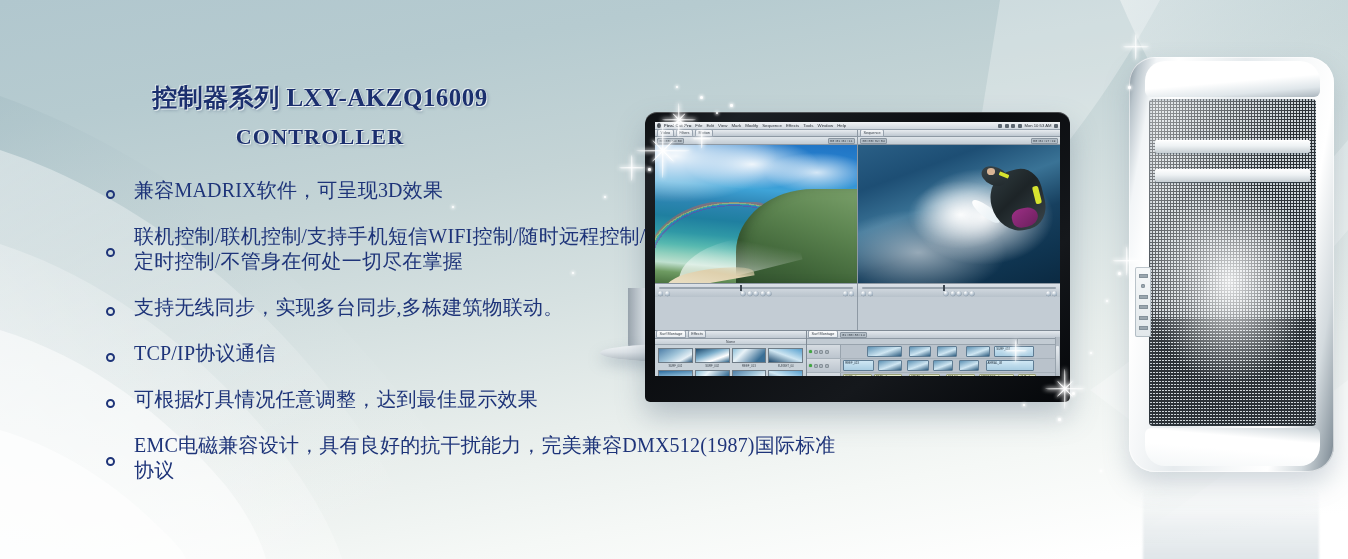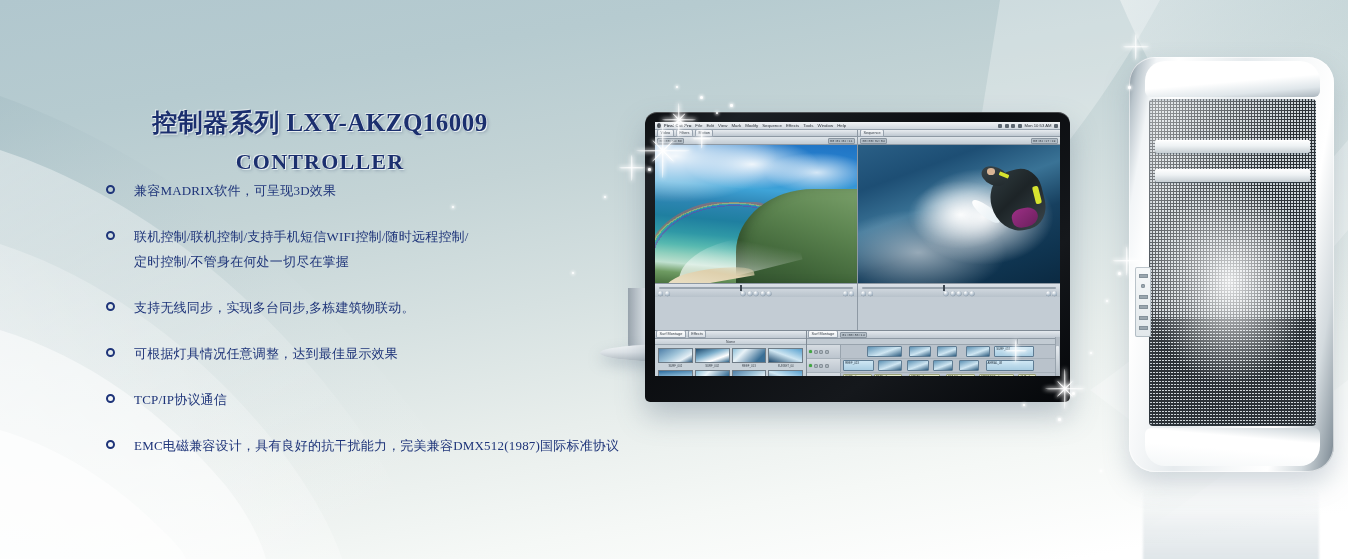--- a/index.html
+++ b/index.html
@@ -20,40 +20,39 @@
   #bg-svg { position: absolute; left: 0; top: 0; width: 1348px; height: 559px; }
 
   
   #text-block {
     position: absolute; left: 0; top: 0; width: 860px; height: 559px;
     z-index: 30;
   }
   #title-wrap {
     position: absolute; left: 60px; top: 82px; width: 520px;
     text-align: center;
-    margin-top: 25px;
   }
   .title-line {
     color: #1b2f6e;
     font-weight: bold;
     letter-spacing: 0.5px;
     text-shadow: 1px 1px 0 #e9f0f2, -1px -1px 0 rgba(255,255,255,.55),
                  2px 2px 3px rgba(70,90,120,.35);
     white-space: nowrap;
   }
   #title-main { font-size: 25px; line-height: 32px; }
   #title-sub  { font-size: 22px; line-height: 34px; margin-top: 6px; letter-spacing: 1.2px; }
 
   #bullets {
     position: absolute; left: 106px; top: 178px; width: 740px;
   }
   .bullet-row {
-    display: flex; align-items: flex-start;
+    display: flex; align-items: center;
     color: #1e3479;
-    font-size: 13px;
+    font-size: 20px;
     line-height: 25px;
     margin-bottom: 21px;
   }
   .bullet-mark {
     flex: 0 0 auto;
     width: 9px; height: 9px;
     border: 2px solid #1e3479;
     border-radius: 50%;
     margin: 7px 19px 0 0;
   }
@@ -458,25 +457,25 @@
         <span class="bullet-mark"></span>
         <span class="bullet-text">联机控制/联机控制/支持手机短信WIFI控制/随时远程控制/
 定时控制/不管身在何处一切尽在掌握</span>
       </div>
       <div class="bullet-row">
         <span class="bullet-mark"></span>
         <span class="bullet-text">支持无线同步，实现多台同步,多栋建筑物联动。</span>
       </div>
       <div class="bullet-row">
         <span class="bullet-mark"></span>
-        <span class="bullet-text">可根据灯具情况任意调整，达到最佳显示效果</span>
+        <span class="bullet-text">TCP/IP协议通信</span>
       </div>
       <div class="bullet-row">
         <span class="bullet-mark"></span>
-        <span class="bullet-text">TCP/IP协议通信</span>
+        <span class="bullet-text">可根据灯具情况任意调整，达到最佳显示效果</span>
       </div>
       <div class="bullet-row">
         <span class="bullet-mark"></span>
         <span class="bullet-text">EMC电磁兼容设计，具有良好的抗干扰能力，完美兼容DMX512(1987)国际标准协议</span>
       </div>
     </div>
   </div>
 
   <div id="tower">
     <div id="tower-body">

